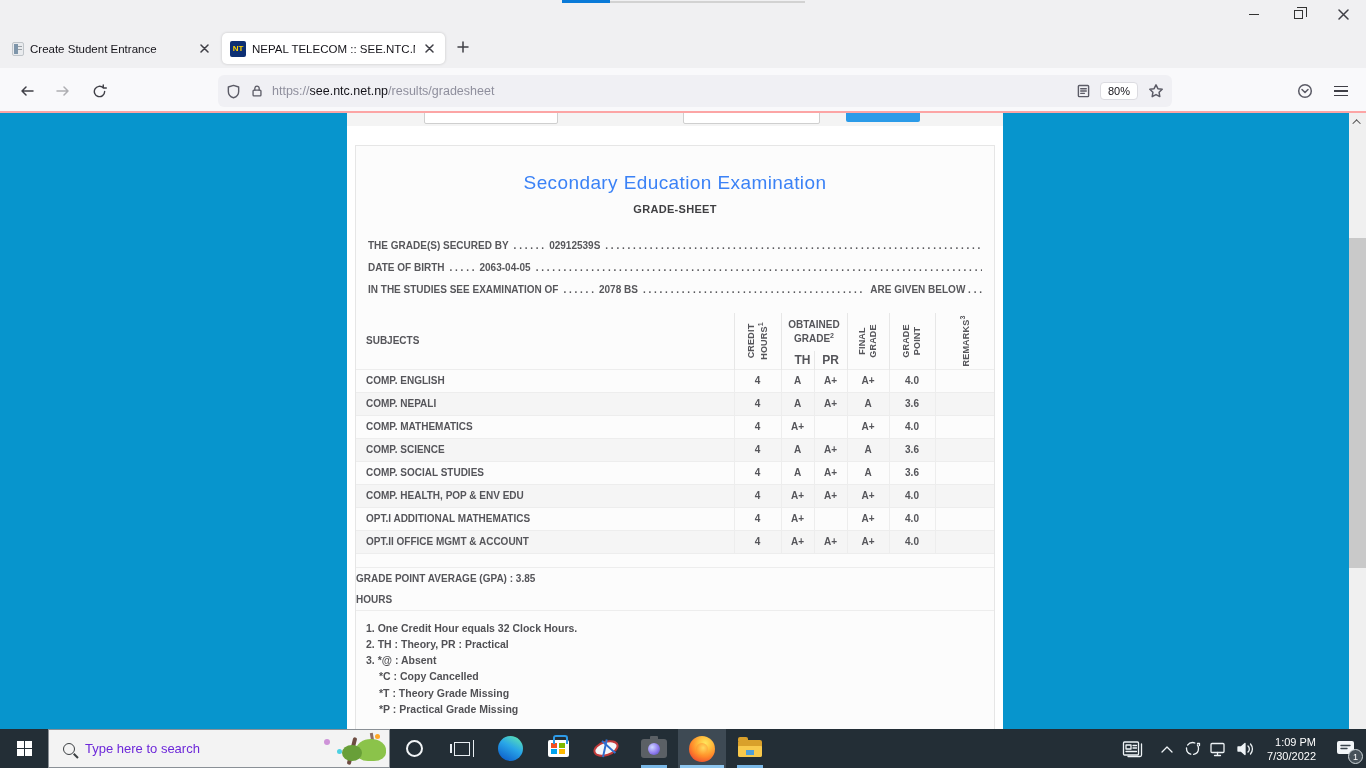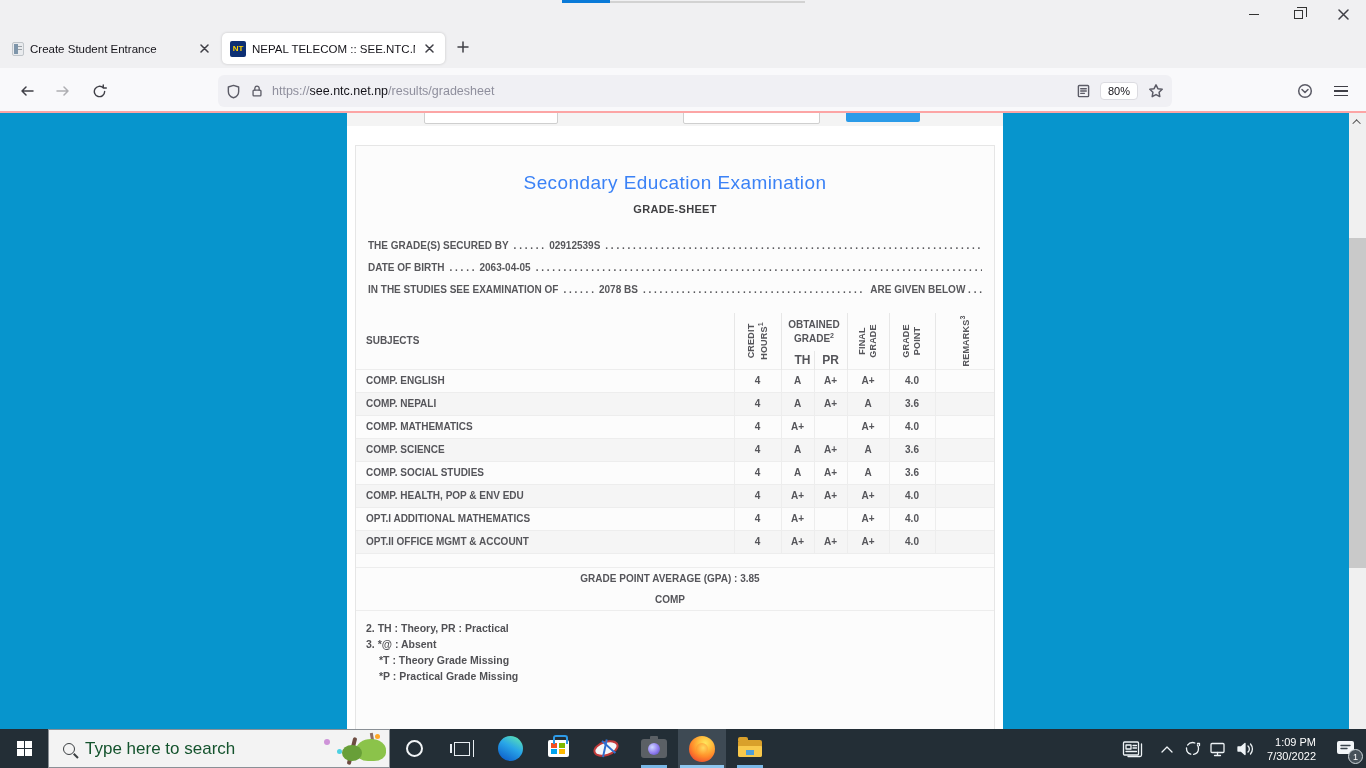--- a/index.html
+++ b/index.html
@@ -70,40 +70,40 @@
   th.vh { position:relative; height:56px; }
   .vtxt { position:absolute; left:50%; top:50%; transform:translate(-50%,-50%) rotate(-90deg); white-space:pre-line; font-size:9px; line-height:1.2; text-align:center; width:56px; letter-spacing:.2px; }
   .obt { text-align:center; font-size:9px; line-height:1.3; padding:0 4px; }
   sup { font-size:7px; }
   tbody td { height:23px; text-align:center; border-top:1px solid #ededed; border-left:1px solid #ededed; }
   tbody td:first-child { text-align:left; padding-left:10px; border-left:none; }
   tbody tr:nth-child(even) { background:#f5f5f5; }
   tbody tr:last-child td { border-bottom:1px solid #ededed; }
 
   .gpa-spacer { height:13px; }
-  .gpa-row { height:22px; line-height:22px; text-align:center; padding-right:10px; font-size:10px; font-weight:bold; color:#55555a; border-top:1px solid #ededed; }
+  .gpa-row { height:22px; line-height:22px; text-align:left; padding-right:10px; font-size:10px; font-weight:bold; color:#55555a; border-top:1px solid #ededed; }
   .gpa-row.first { border-top:1px solid #ededed; }
   .gpa-row.last { border-top:none; border-bottom:1px solid #ededed; }
   .footnotes { padding:9px 10px 0 10px; }
   .footnote { font-size:10.5px; font-weight:bold; color:#515155; height:16.3px; line-height:16.3px; white-space:nowrap; }
   .footnote.indent { padding-left:13px; }
 
   
   .scrollbar { position:absolute; top:113px; right:0; width:17px; height:616px; background:#f0f0f0; }
   .sb-up { position:absolute; top:0; left:0; width:17px; height:17px; display:flex; align-items:center; justify-content:center; }
   .sb-up span { width:6px; height:6px; border-left:1.5px solid #505050; border-top:1.5px solid #505050; transform:rotate(45deg) translateY(2px); display:block; }
   .sb-thumb { position:absolute; top:125px; left:0; width:17px; height:330px; background:#c9c9c9; }
 
   
   .taskbar { position:absolute; top:729px; left:0; width:1366px; height:39px; background:#232e36; }
   .tb-btn { position:absolute; top:0; height:39px; width:48px; display:flex; align-items:center; justify-content:center; }
   .winlogo { display:grid; grid-template-columns:7px 7px; grid-template-rows:7px 7px; gap:1px; }
   .winlogo i { background:#fff; display:block; }
   .searchbox { position:absolute; left:48px; top:0; width:342px; height:39px; background:#f3f3f3; border:1px solid #8a9096; display:flex; align-items:center; }
-  .search-ph { font-size:17px; color:#14532d; margin-left:10px; }
+  .search-ph { font-size:13px; color:#6d28d9; margin-left:10px; }
   .search-glass { width:12px; height:12px; border:1.6px solid #3c4043; border-radius:50%; position:relative; margin-left:14px; flex:0 0 auto; }
   .search-glass::after { content:""; position:absolute; width:6px; height:1.6px; background:#3c4043; transform:rotate(45deg); left:9px; top:11px; }
   .doodle { position:absolute; right:1px; top:1px; width:70px; height:36px; overflow:hidden; }
   .doodle .g1 { position:absolute; right:2px; top:8px; width:30px; height:22px; background:#8bc34a; border-radius:50% 50% 40% 40%; }
   .doodle .g2 { position:absolute; right:26px; top:14px; width:20px; height:16px; background:#689f38; border-radius:50%; }
   .doodle .trunk { position:absolute; right:34px; top:6px; width:4px; height:28px; background:#6d4c41; border-radius:2px; transform:rotate(14deg); }
   .doodle .trunk2 { position:absolute; right:14px; top:2px; width:3px; height:14px; background:#8d6e63; transform:rotate(-10deg); }
   .doodle .d1 { position:absolute; right:8px; top:3px; width:5px; height:5px; border-radius:50%; background:#ffa726; }
   .doodle .d2 { position:absolute; right:46px; top:18px; width:5px; height:5px; border-radius:50%; background:#4dd0e1; }
   .doodle .d3 { position:absolute; right:58px; top:8px; width:6px; height:6px; border-radius:50%; background:#ce93d8; }
@@ -387,26 +387,28 @@
               </tr>
             </tbody>
         </table>
 
         <div class="gpa-spacer"></div>
         <div class="gpa-row first">
           <span>GRADE POINT AVERAGE (GPA) :</span>
           <span>3.85</span>
         </div>
         <div class="gpa-row last">
-          <span>COMP</span>
+          <span>HOURS</span>
         </div>
 
         <div class="footnotes">
+            <div class="footnote">1. One Credit Hour equals 32 Clock Hours.</div>
             <div class="footnote">2. TH : Theory, PR : Practical</div>
             <div class="footnote">3. *@ : Absent</div>
+            <div class="footnote indent">*C : Copy Cancelled</div>
             <div class="footnote indent">*T : Theory Grade Missing</div>
             <div class="footnote indent">*P : Practical Grade Missing</div>
           </div>
       </div>
     </div>
   </div>
 
   <div class="scrollbar">
     <div class="sb-up">
         <span></span>

